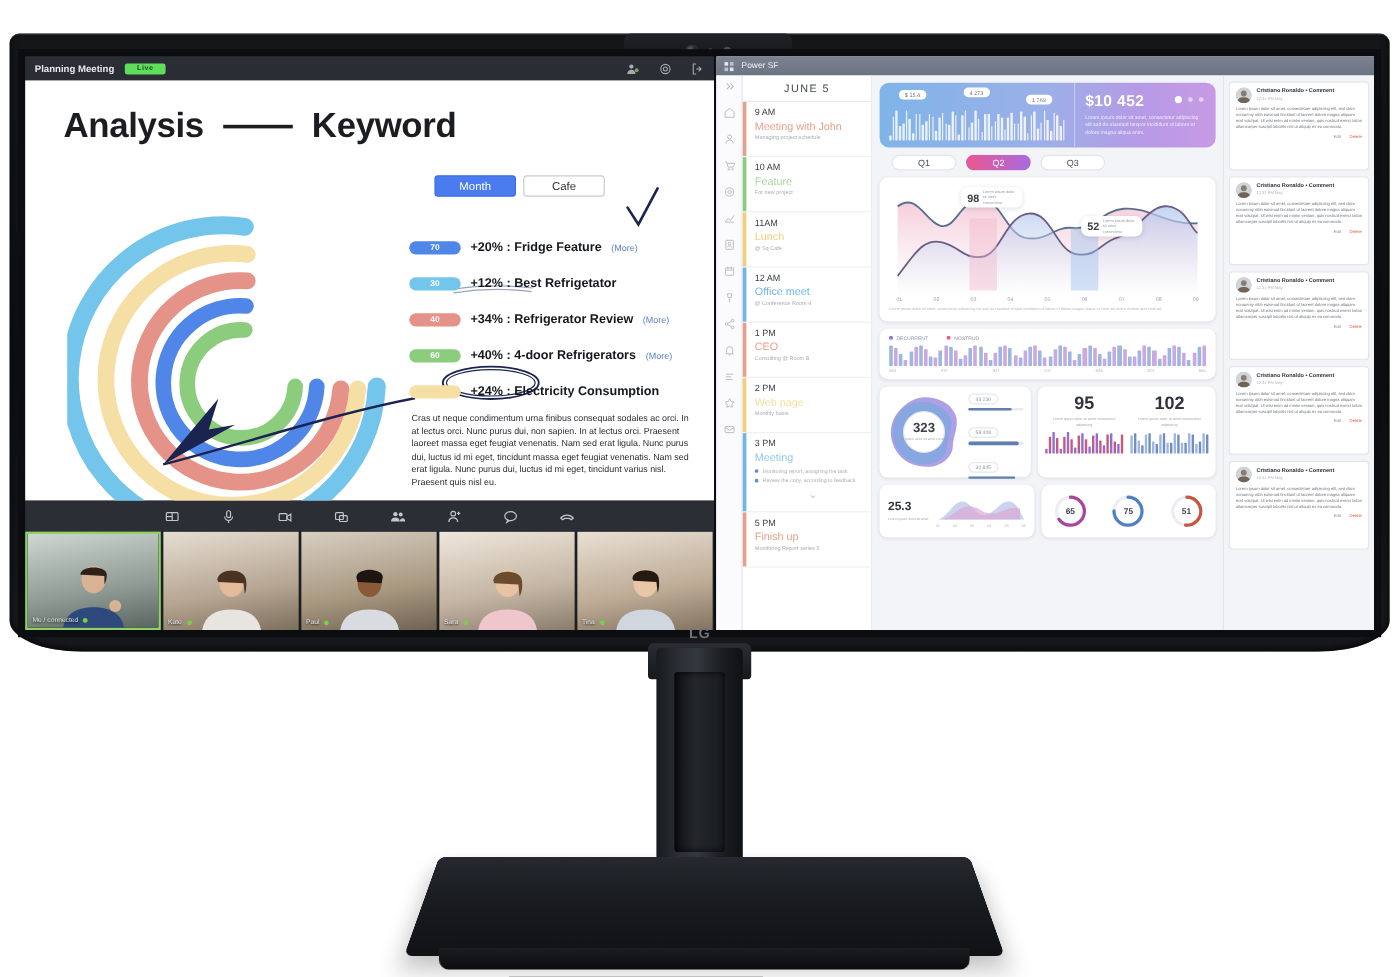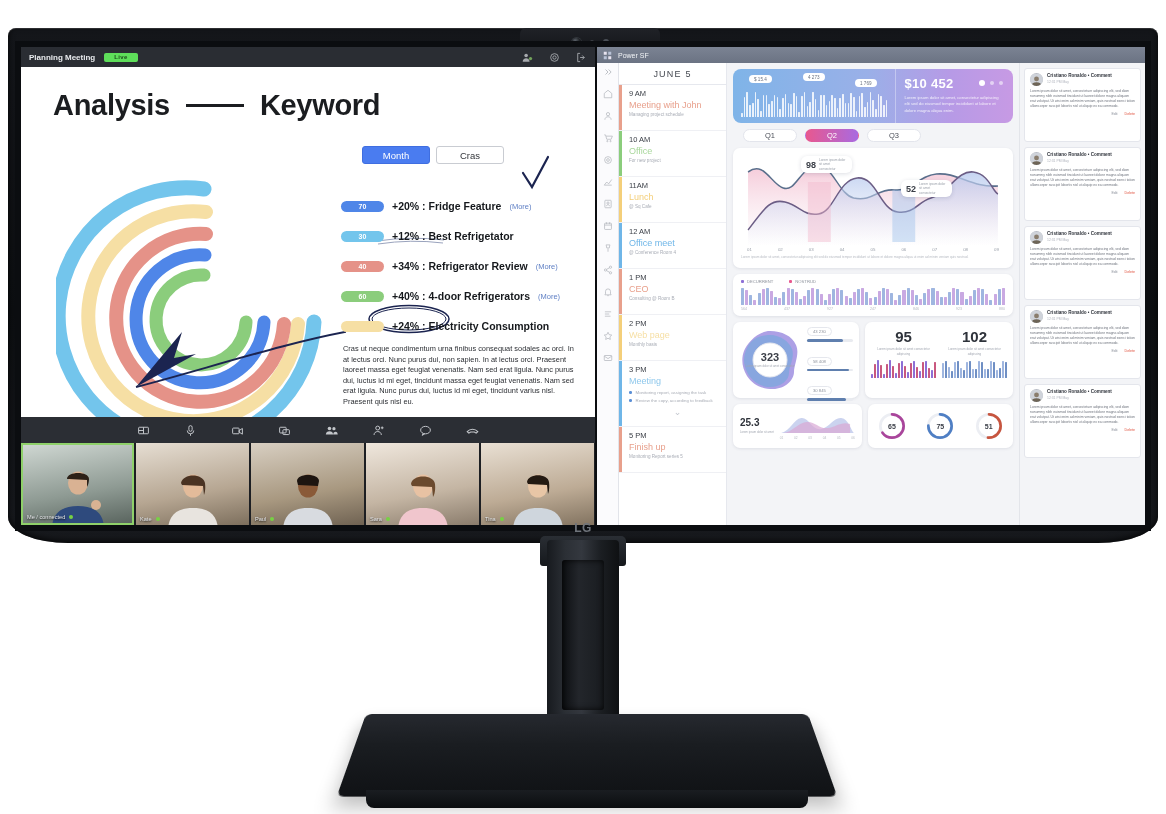--- a/index.html
+++ b/index.html
@@ -301,21 +301,21 @@
 
       <div id="slide">
         <div id="slide-heading">
           <span id="slide-title-a">Analysis</span>
           <span id="title-rule"></span>
           <span id="slide-title-b">Keyword</span>
         </div>
 
         <div id="period-toggle">
           <div class="period-btn active">Month</div>
-          <div class="period-btn inactive">Cras</div>
+          <div class="period-btn inactive">Cafe</div>
         </div>
 
         <div id="donut">
           <svg viewBox="0 0 290 285">
             <g fill="none" stroke-linecap="round" stroke-width="15">
               <path d="M148 17 A128 128 0 1 0 258 150" stroke="#73c5ec"></path>
               <path d="M150 40 A105 105 0 1 0 242 152" stroke="#f6dfa4" stroke-width="14"></path>
               <path d="M150 62 A84 84 0 1 0 228 152" stroke="#e59288" stroke-width="14"></path>
               <path d="M149 83 A64 64 0 1 0 208 150" stroke="#4f86e8" stroke-width="13"></path>
               <path d="M148 103 A45 45 0 1 0 190 150" stroke="#8bcd7c" stroke-width="13"></path>
@@ -595,21 +595,21 @@
           </div>
           <div class="sched-item">
             <div class="sched-bar" style="background:#e8a08c"></div>
             <div class="sched-time">9 AM</div>
             <div class="sched-title" style="color:#e8a08c">Meeting with John</div>
             <div class="sched-sub">Managing project schedule</div>
           </div>
           <div class="sched-item">
             <div class="sched-bar" style="background:#8bcd7c"></div>
             <div class="sched-time">10 AM</div>
-            <div class="sched-title" style="color:#a8d79b">Office</div>
+            <div class="sched-title" style="color:#a8d79b">Feature</div>
             <div class="sched-sub">For new project</div>
           </div>
           <div class="sched-item">
             <div class="sched-bar" style="background:#f4cf7a"></div>
             <div class="sched-time">11AM</div>
             <div class="sched-title" style="color:#f4cf7a">Lunch</div>
             <div class="sched-sub">@ Sq Cafe</div>
           </div>
           <div class="sched-item">
             <div class="sched-bar" style="background:#6fb6e8"></div>

